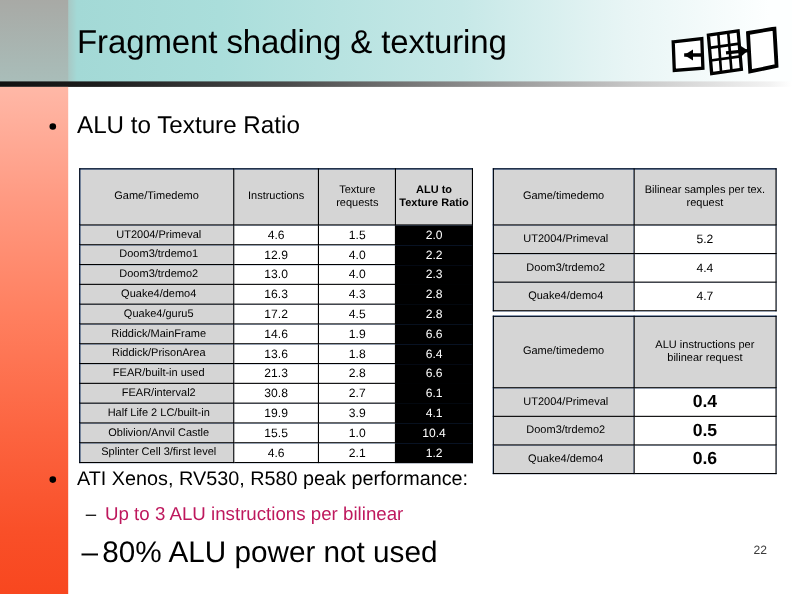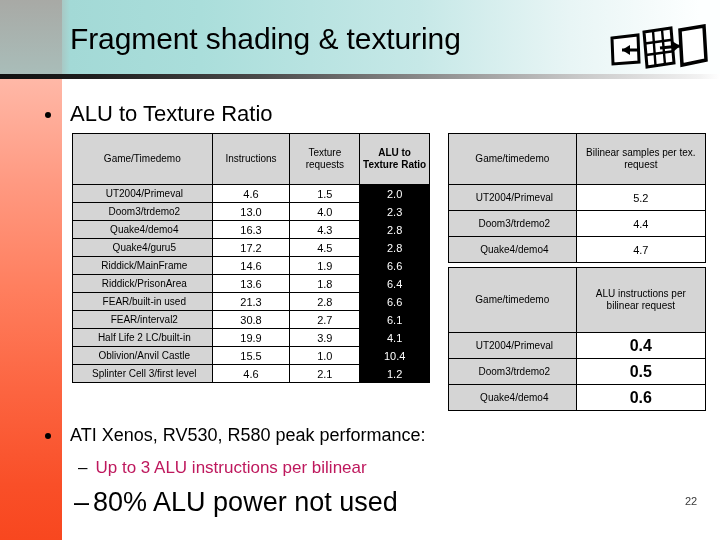--- a/index.html
+++ b/index.html
@@ -157,20 +157,21 @@
     font-size: 11px;
     color: #3a3a3a;
   }
 
   
   table.ppt-table {
     border-collapse: collapse;
     position: absolute;
     background: #3b82f6;
     font-size: 10px;
+    margin-top: 20px;
   }
   table.ppt-table td, table.ppt-table th {
     border: 1.4px solid #000000;
     padding: 0;
     text-align: center;
     vertical-align: middle;
     color: #000000;
     font-weight: normal;
   }
   .hdr-cell {
@@ -293,20 +294,26 @@
       </tr>
     </thead>
     <tbody>
       <tr>
         <td class="name-cell">UT2004/Primeval</td>
         <td class="num-cell">4.6</td>
         <td class="num-cell">1.5</td>
         <td class="ratio-cell">2.0</td>
       </tr>
       <tr>
+        <td class="name-cell">Doom3/trdemo1</td>
+        <td class="num-cell">12.9</td>
+        <td class="num-cell">4.0</td>
+        <td class="ratio-cell">2.2</td>
+      </tr>
+      <tr>
         <td class="name-cell">Doom3/trdemo2</td>
         <td class="num-cell">13.0</td>
         <td class="num-cell">4.0</td>
         <td class="ratio-cell">2.3</td>
       </tr>
       <tr>
         <td class="name-cell">Quake4/demo4</td>
         <td class="num-cell">16.3</td>
         <td class="num-cell">4.3</td>
         <td class="ratio-cell">2.8</td>

